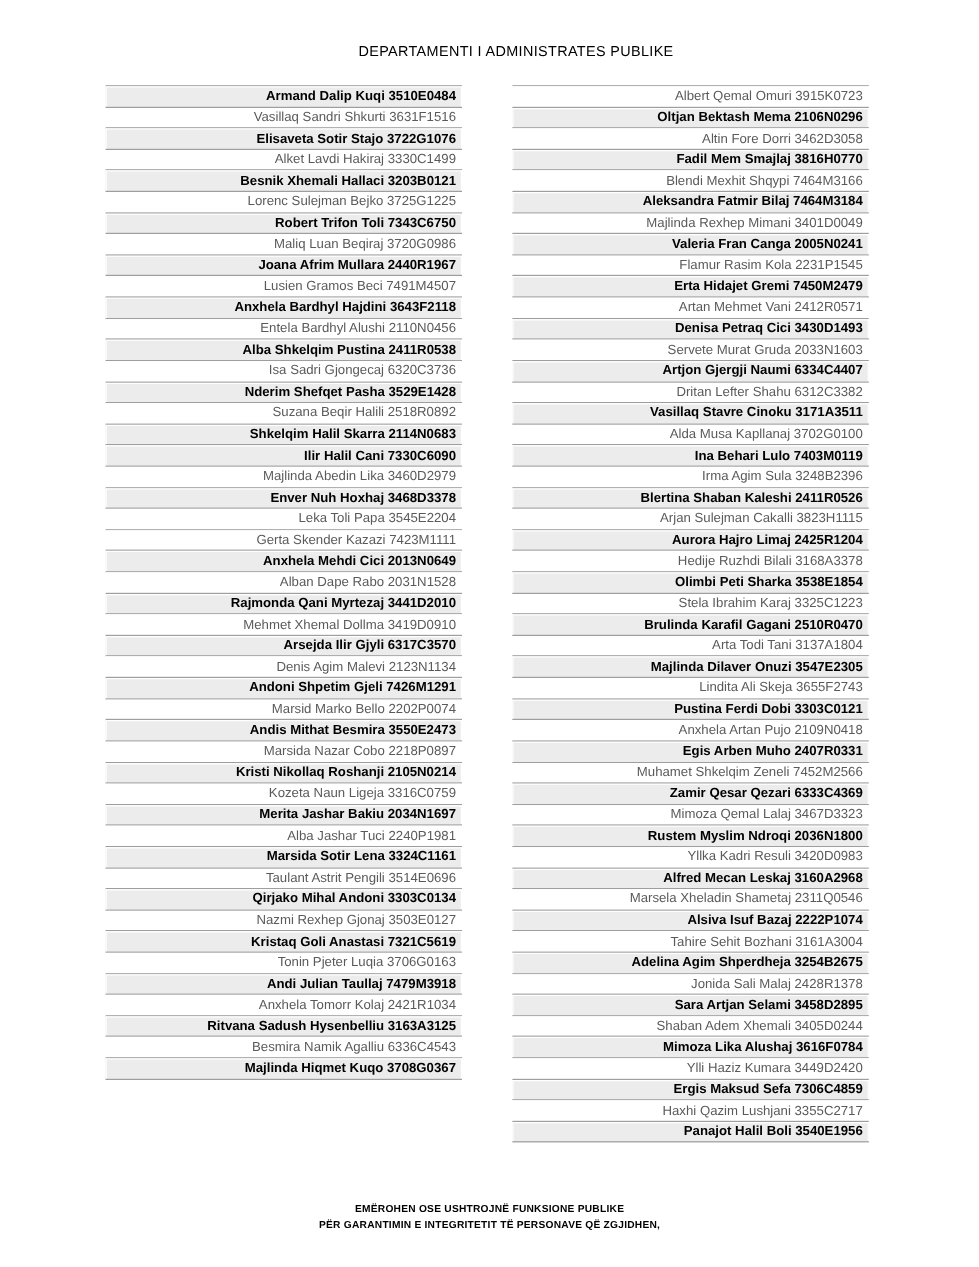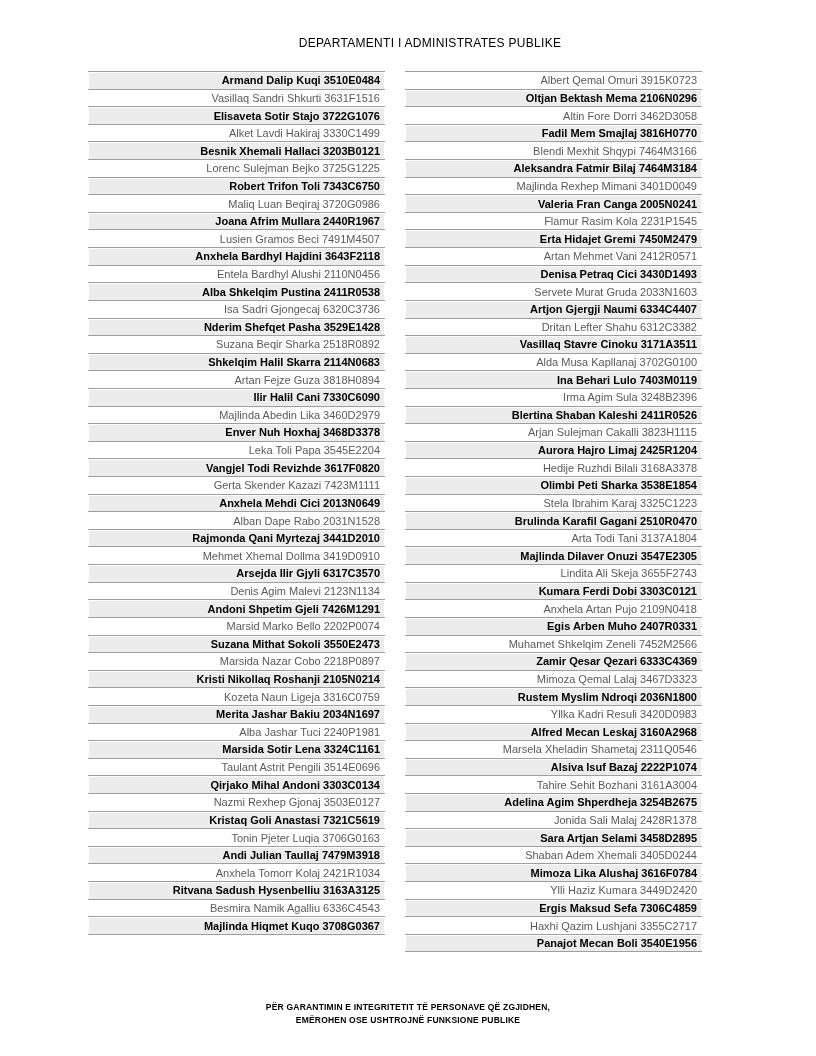--- a/index.html
+++ b/index.html
@@ -16,21 +16,21 @@
   }
   .page{position:absolute;inset:0;background:#ffffff;}
   .doc-title{
     position:absolute;top:36px;left:0;width:100%;
     text-align:center;font-size:12px;color:#000;
     letter-spacing:0.3px;
     padding-left:22px;
   }
   .columns{
     position:absolute;top:71px;left:88px;
-    display:flex;gap:20px;
+    display:flex;gap:42px;
   }
   .col{
     width:297px;
     border-top:1px solid var(--row-border);
   }
   .row{
     box-sizing:border-box;
     height:17.62px;
     border-bottom:1px solid var(--row-border);
     box-shadow:inset 0 1px 0 #ffffff, inset -1px 0 0 #ffffff, inset 1px 0 0 #ffffff;
@@ -69,38 +69,36 @@
         <div class="row">Lorenc Sulejman Bejko 3725G1225</div>
         <div class="row shaded">Robert Trifon Toli 7343C6750</div>
         <div class="row">Maliq Luan Beqiraj 3720G0986</div>
         <div class="row shaded">Joana Afrim Mullara 2440R1967</div>
         <div class="row">Lusien Gramos Beci 7491M4507</div>
         <div class="row shaded">Anxhela Bardhyl Hajdini 3643F2118</div>
         <div class="row">Entela Bardhyl Alushi 2110N0456</div>
         <div class="row shaded">Alba Shkelqim Pustina 2411R0538</div>
         <div class="row">Isa Sadri Gjongecaj 6320C3736</div>
         <div class="row shaded">Nderim Shefqet Pasha 3529E1428</div>
-        <div class="row">Suzana Beqir Sharka 2518R0892</div>
+        <div class="row">Suzana Beqir Halili 2518R0892</div>
         <div class="row shaded">Shkelqim Halil Skarra 2114N0683</div>
-        <div class="row">Artan Fejze Guza 3818H0894</div>
         <div class="row shaded">Ilir Halil Cani 7330C6090</div>
         <div class="row">Majlinda Abedin Lika 3460D2979</div>
         <div class="row shaded">Enver Nuh Hoxhaj 3468D3378</div>
         <div class="row">Leka Toli Papa 3545E2204</div>
-        <div class="row shaded">Vangjel Todi Revizhde 3617F0820</div>
         <div class="row">Gerta Skender Kazazi 7423M1111</div>
         <div class="row shaded">Anxhela Mehdi Cici 2013N0649</div>
         <div class="row">Alban Dape Rabo 2031N1528</div>
         <div class="row shaded">Rajmonda Qani Myrtezaj 3441D2010</div>
         <div class="row">Mehmet Xhemal Dollma 3419D0910</div>
         <div class="row shaded">Arsejda Ilir Gjyli 6317C3570</div>
         <div class="row">Denis Agim Malevi 2123N1134</div>
         <div class="row shaded">Andoni Shpetim Gjeli 7426M1291</div>
         <div class="row">Marsid Marko Bello 2202P0074</div>
-        <div class="row shaded">Suzana Mithat Sokoli 3550E2473</div>
+        <div class="row shaded">Andis Mithat Besmira 3550E2473</div>
         <div class="row">Marsida Nazar Cobo 2218P0897</div>
         <div class="row shaded">Kristi Nikollaq Roshanji 2105N0214</div>
         <div class="row">Kozeta Naun Ligeja 3316C0759</div>
         <div class="row shaded">Merita Jashar Bakiu 2034N1697</div>
         <div class="row">Alba Jashar Tuci 2240P1981</div>
         <div class="row shaded">Marsida Sotir Lena 3324C1161</div>
         <div class="row">Taulant Astrit Pengili 3514E0696</div>
         <div class="row shaded">Qirjako Mihal Andoni 3303C0134</div>
         <div class="row">Nazmi Rexhep Gjonaj 3503E0127</div>
         <div class="row shaded">Kristaq Goli Anastasi 7321C5619</div>
@@ -134,42 +132,42 @@
         <div class="row shaded">Blertina Shaban Kaleshi 2411R0526</div>
         <div class="row">Arjan Sulejman Cakalli 3823H1115</div>
         <div class="row shaded">Aurora Hajro Limaj 2425R1204</div>
         <div class="row">Hedije Ruzhdi Bilali 3168A3378</div>
         <div class="row shaded">Olimbi Peti Sharka 3538E1854</div>
         <div class="row">Stela Ibrahim Karaj 3325C1223</div>
         <div class="row shaded">Brulinda Karafil Gagani 2510R0470</div>
         <div class="row">Arta Todi Tani 3137A1804</div>
         <div class="row shaded">Majlinda Dilaver Onuzi 3547E2305</div>
         <div class="row">Lindita Ali Skeja 3655F2743</div>
-        <div class="row shaded">Kumara Ferdi Dobi 3303C0121</div>
+        <div class="row shaded">Pustina Ferdi Dobi 3303C0121</div>
         <div class="row">Anxhela Artan Pujo 2109N0418</div>
         <div class="row shaded">Egis Arben Muho 2407R0331</div>
         <div class="row">Muhamet Shkelqim Zeneli 7452M2566</div>
         <div class="row shaded">Zamir Qesar Qezari 6333C4369</div>
         <div class="row">Mimoza Qemal Lalaj 3467D3323</div>
         <div class="row shaded">Rustem Myslim Ndroqi 2036N1800</div>
         <div class="row">Yllka Kadri Resuli 3420D0983</div>
         <div class="row shaded">Alfred Mecan Leskaj 3160A2968</div>
         <div class="row">Marsela Xheladin Shametaj 2311Q0546</div>
         <div class="row shaded">Alsiva Isuf Bazaj 2222P1074</div>
         <div class="row">Tahire Sehit Bozhani 3161A3004</div>
         <div class="row shaded">Adelina Agim Shperdheja 3254B2675</div>
         <div class="row">Jonida Sali Malaj 2428R1378</div>
         <div class="row shaded">Sara Artjan Selami 3458D2895</div>
         <div class="row">Shaban Adem Xhemali 3405D0244</div>
         <div class="row shaded">Mimoza Lika Alushaj 3616F0784</div>
         <div class="row">Ylli Haziz Kumara 3449D2420</div>
         <div class="row shaded">Ergis Maksud Sefa 7306C4859</div>
         <div class="row">Haxhi Qazim Lushjani 3355C2717</div>
-        <div class="row shaded">Panajot Mecan Boli 3540E1956</div>
+        <div class="row shaded">Panajot Halil Boli 3540E1956</div>
       </div>
   </div>
 
   <div class="doc-footer">
+    <div>EMËROHEN OSE USHTROJNË FUNKSIONE PUBLIKE</div>
     <div>PËR GARANTIMIN E INTEGRITETIT TË PERSONAVE QË ZGJIDHEN,</div>
-    <div>EMËROHEN OSE USHTROJNË FUNKSIONE PUBLIKE</div>
   </div>
 
 </div>
 
 </body></html>

